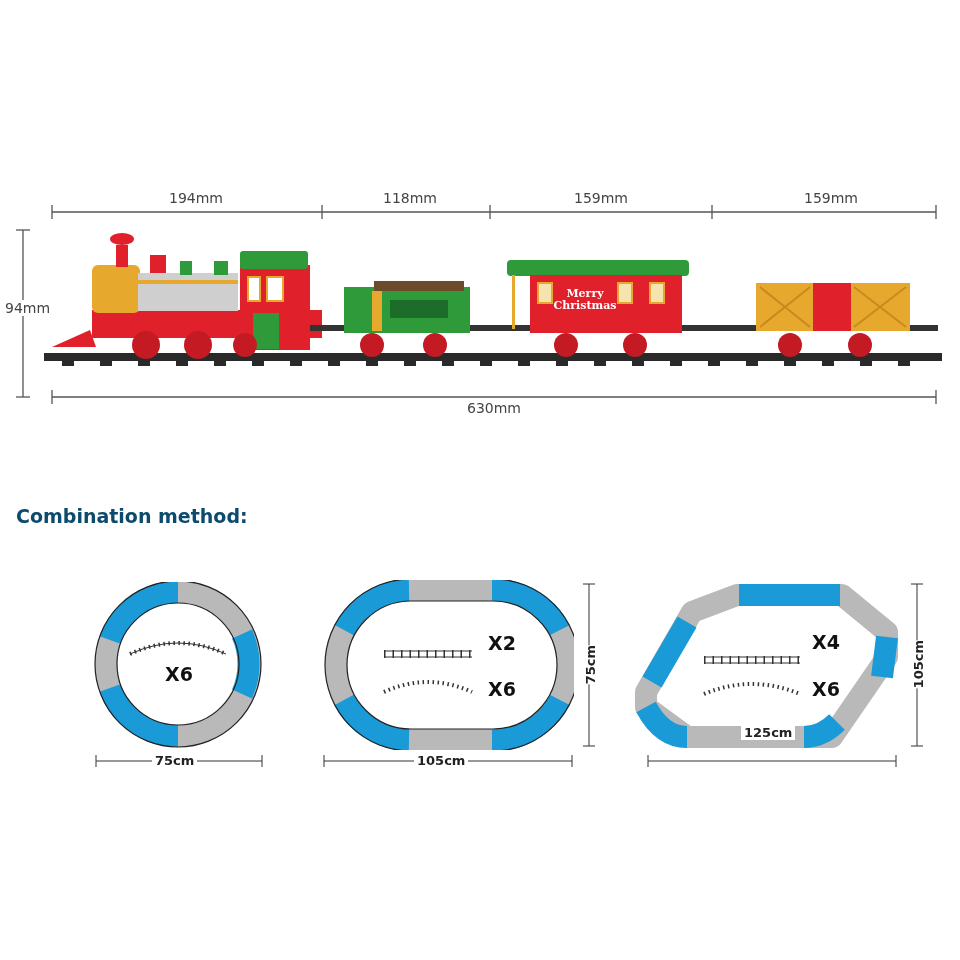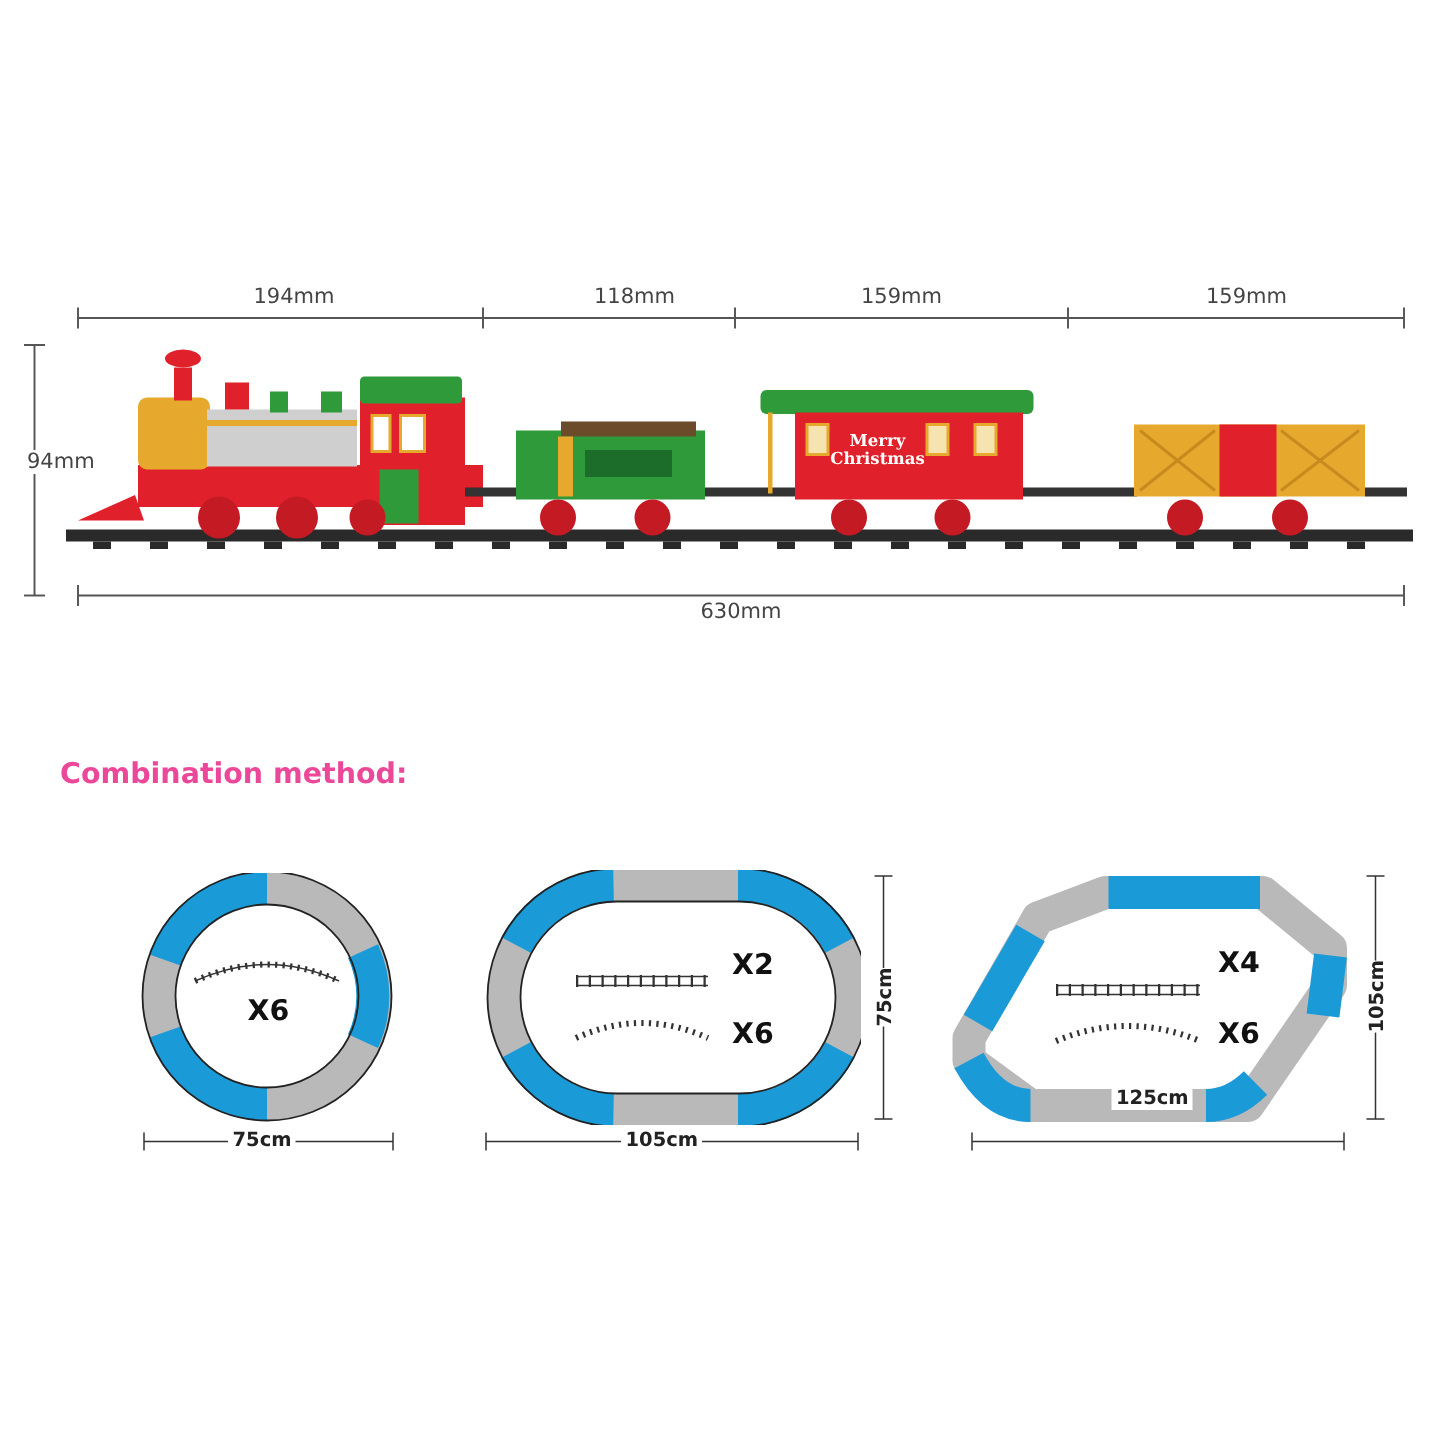--- a/index.html
+++ b/index.html
@@ -1,19 +1,19 @@
 <!DOCTYPE html>
 <html><head>
 <meta charset="utf-8">
 <style>
   html,body{margin:0;padding:0;background:#ffffff;}
   body{width:960px;height:960px;position:relative;overflow:hidden;font-family:"DejaVu Sans","Liberation Sans",sans-serif;color:#333;}
   .abs{position:absolute;}
   .dimtxt{font-size:14px;color:#444;font-family:"DejaVu Sans",sans-serif;background:#fff;padding:0 4px;}
-  .title{left:16px;top:505px;font-size:19px;font-weight:bold;color:#ec4899;font-family:"DejaVu Sans",sans-serif;margin-left:24px;}
+  .title{left:16px;top:505px;font-size:19px;font-weight:bold;color:#0c4a6e;font-family:"DejaVu Sans",sans-serif;}
   .cnt{font-weight:bold;font-size:19px;color:#111;font-family:"DejaVu Sans",sans-serif;}
   .cm{font-weight:bold;font-size:13px;color:#222;font-family:"DejaVu Sans",sans-serif;background:#fff;padding:0 3px;}
   .vcm{writing-mode:vertical-rl;transform:rotate(180deg);}
 </style>
 </head>
 <body>
 
 <div>
   <svg class="abs" style="left:0;top:0" width="960" height="430">
 
@@ -29,24 +29,24 @@
       <line x1="16" y1="230" x2="30" y2="230"></line>
       <line x1="16" y1="397" x2="30" y2="397"></line>
 
       <line x1="52" y1="397" x2="936" y2="397"></line>
       <line x1="52" y1="390" x2="52" y2="404"></line>
       <line x1="936" y1="390" x2="936" y2="404"></line>
     </g>
   </svg>
 
   <span class="abs dimtxt" style="left:165px;top:190px">194mm</span>
-  <span class="abs dimtxt" style="left:392px;top:190px">118mm</span>
+  <span class="abs dimtxt" style="left:379px;top:190px">118mm</span>
   <span class="abs dimtxt" style="left:570px;top:190px">159mm</span>
   <span class="abs dimtxt" style="left:800px;top:190px">159mm</span>
-  <span class="abs dimtxt" style="left:14px;top:300px">94mm</span>
+  <span class="abs dimtxt" style="left:1px;top:300px">94mm</span>
   <span class="abs dimtxt" style="left:463px;top:400px">630mm</span>
 
   <svg class="abs" style="left:0;top:225px" width="960" height="150">
 
     <g>
       <rect x="44" y="128" width="898" height="8" fill="#2a2a2a"></rect>
       <g fill="#2a2a2a">
         <rect x="62" y="136" width="12" height="5"></rect>
           <rect x="100" y="136" width="12" height="5"></rect>
           <rect x="138" y="136" width="12" height="5"></rect>

